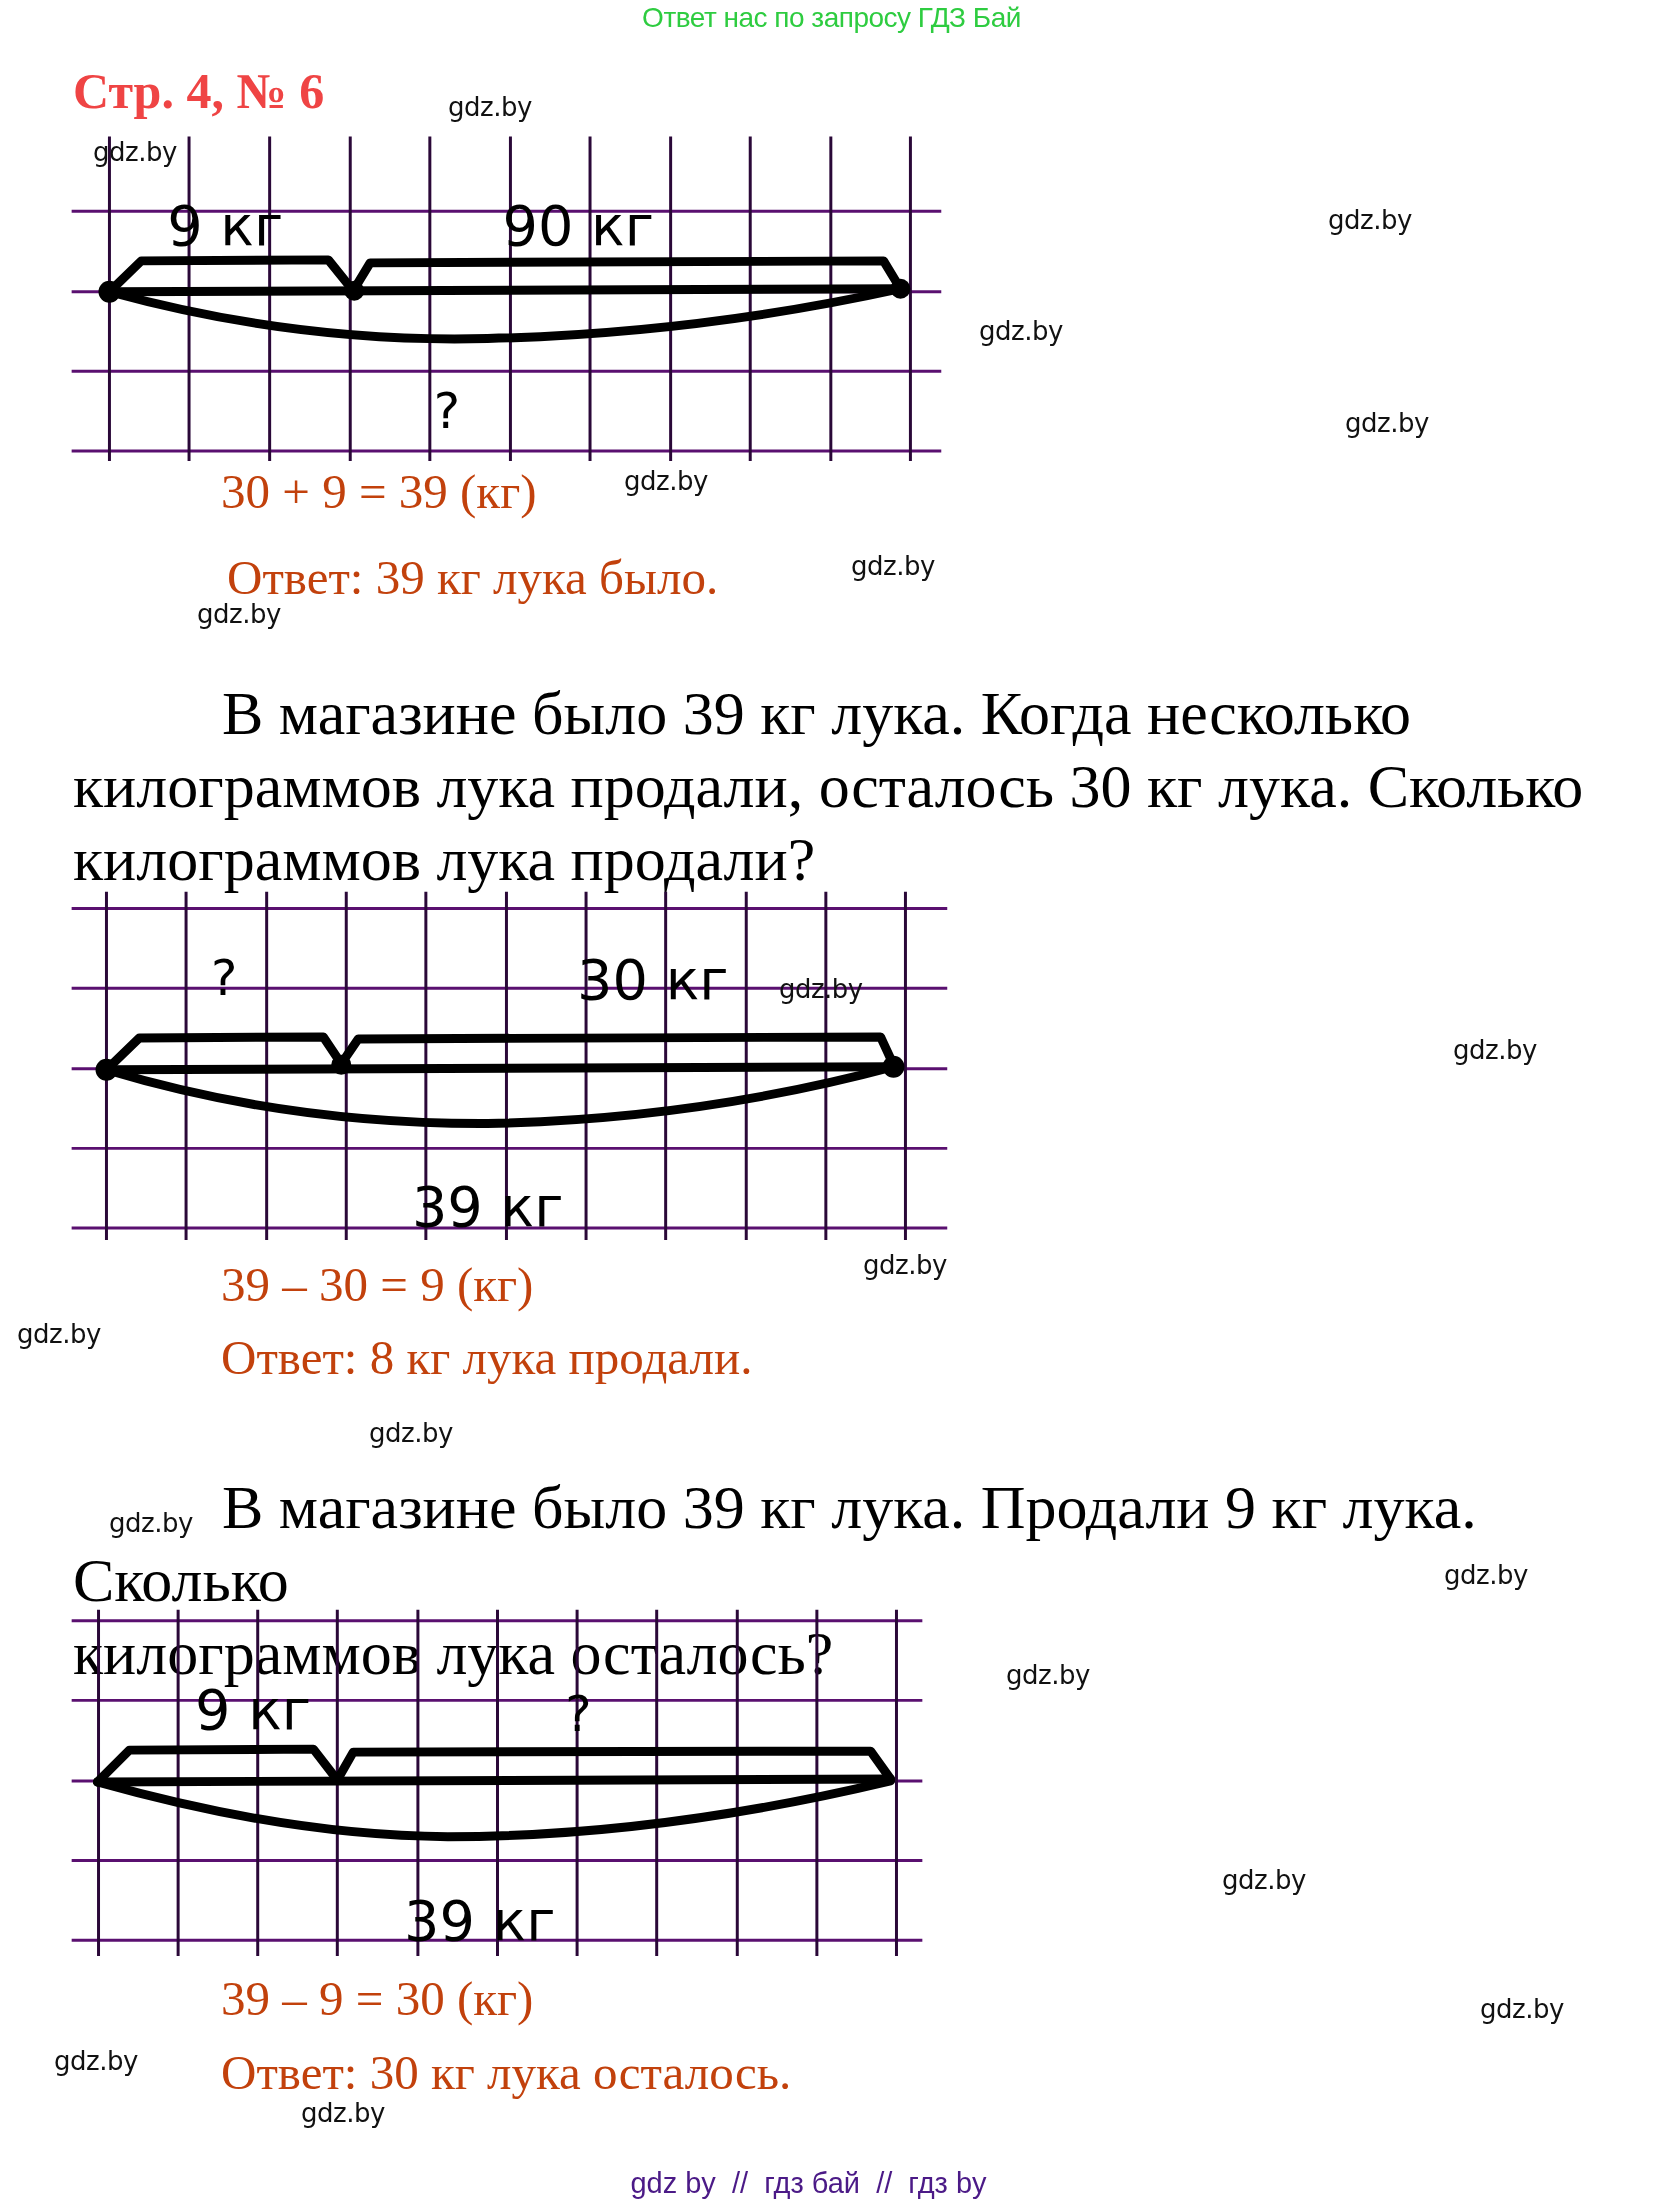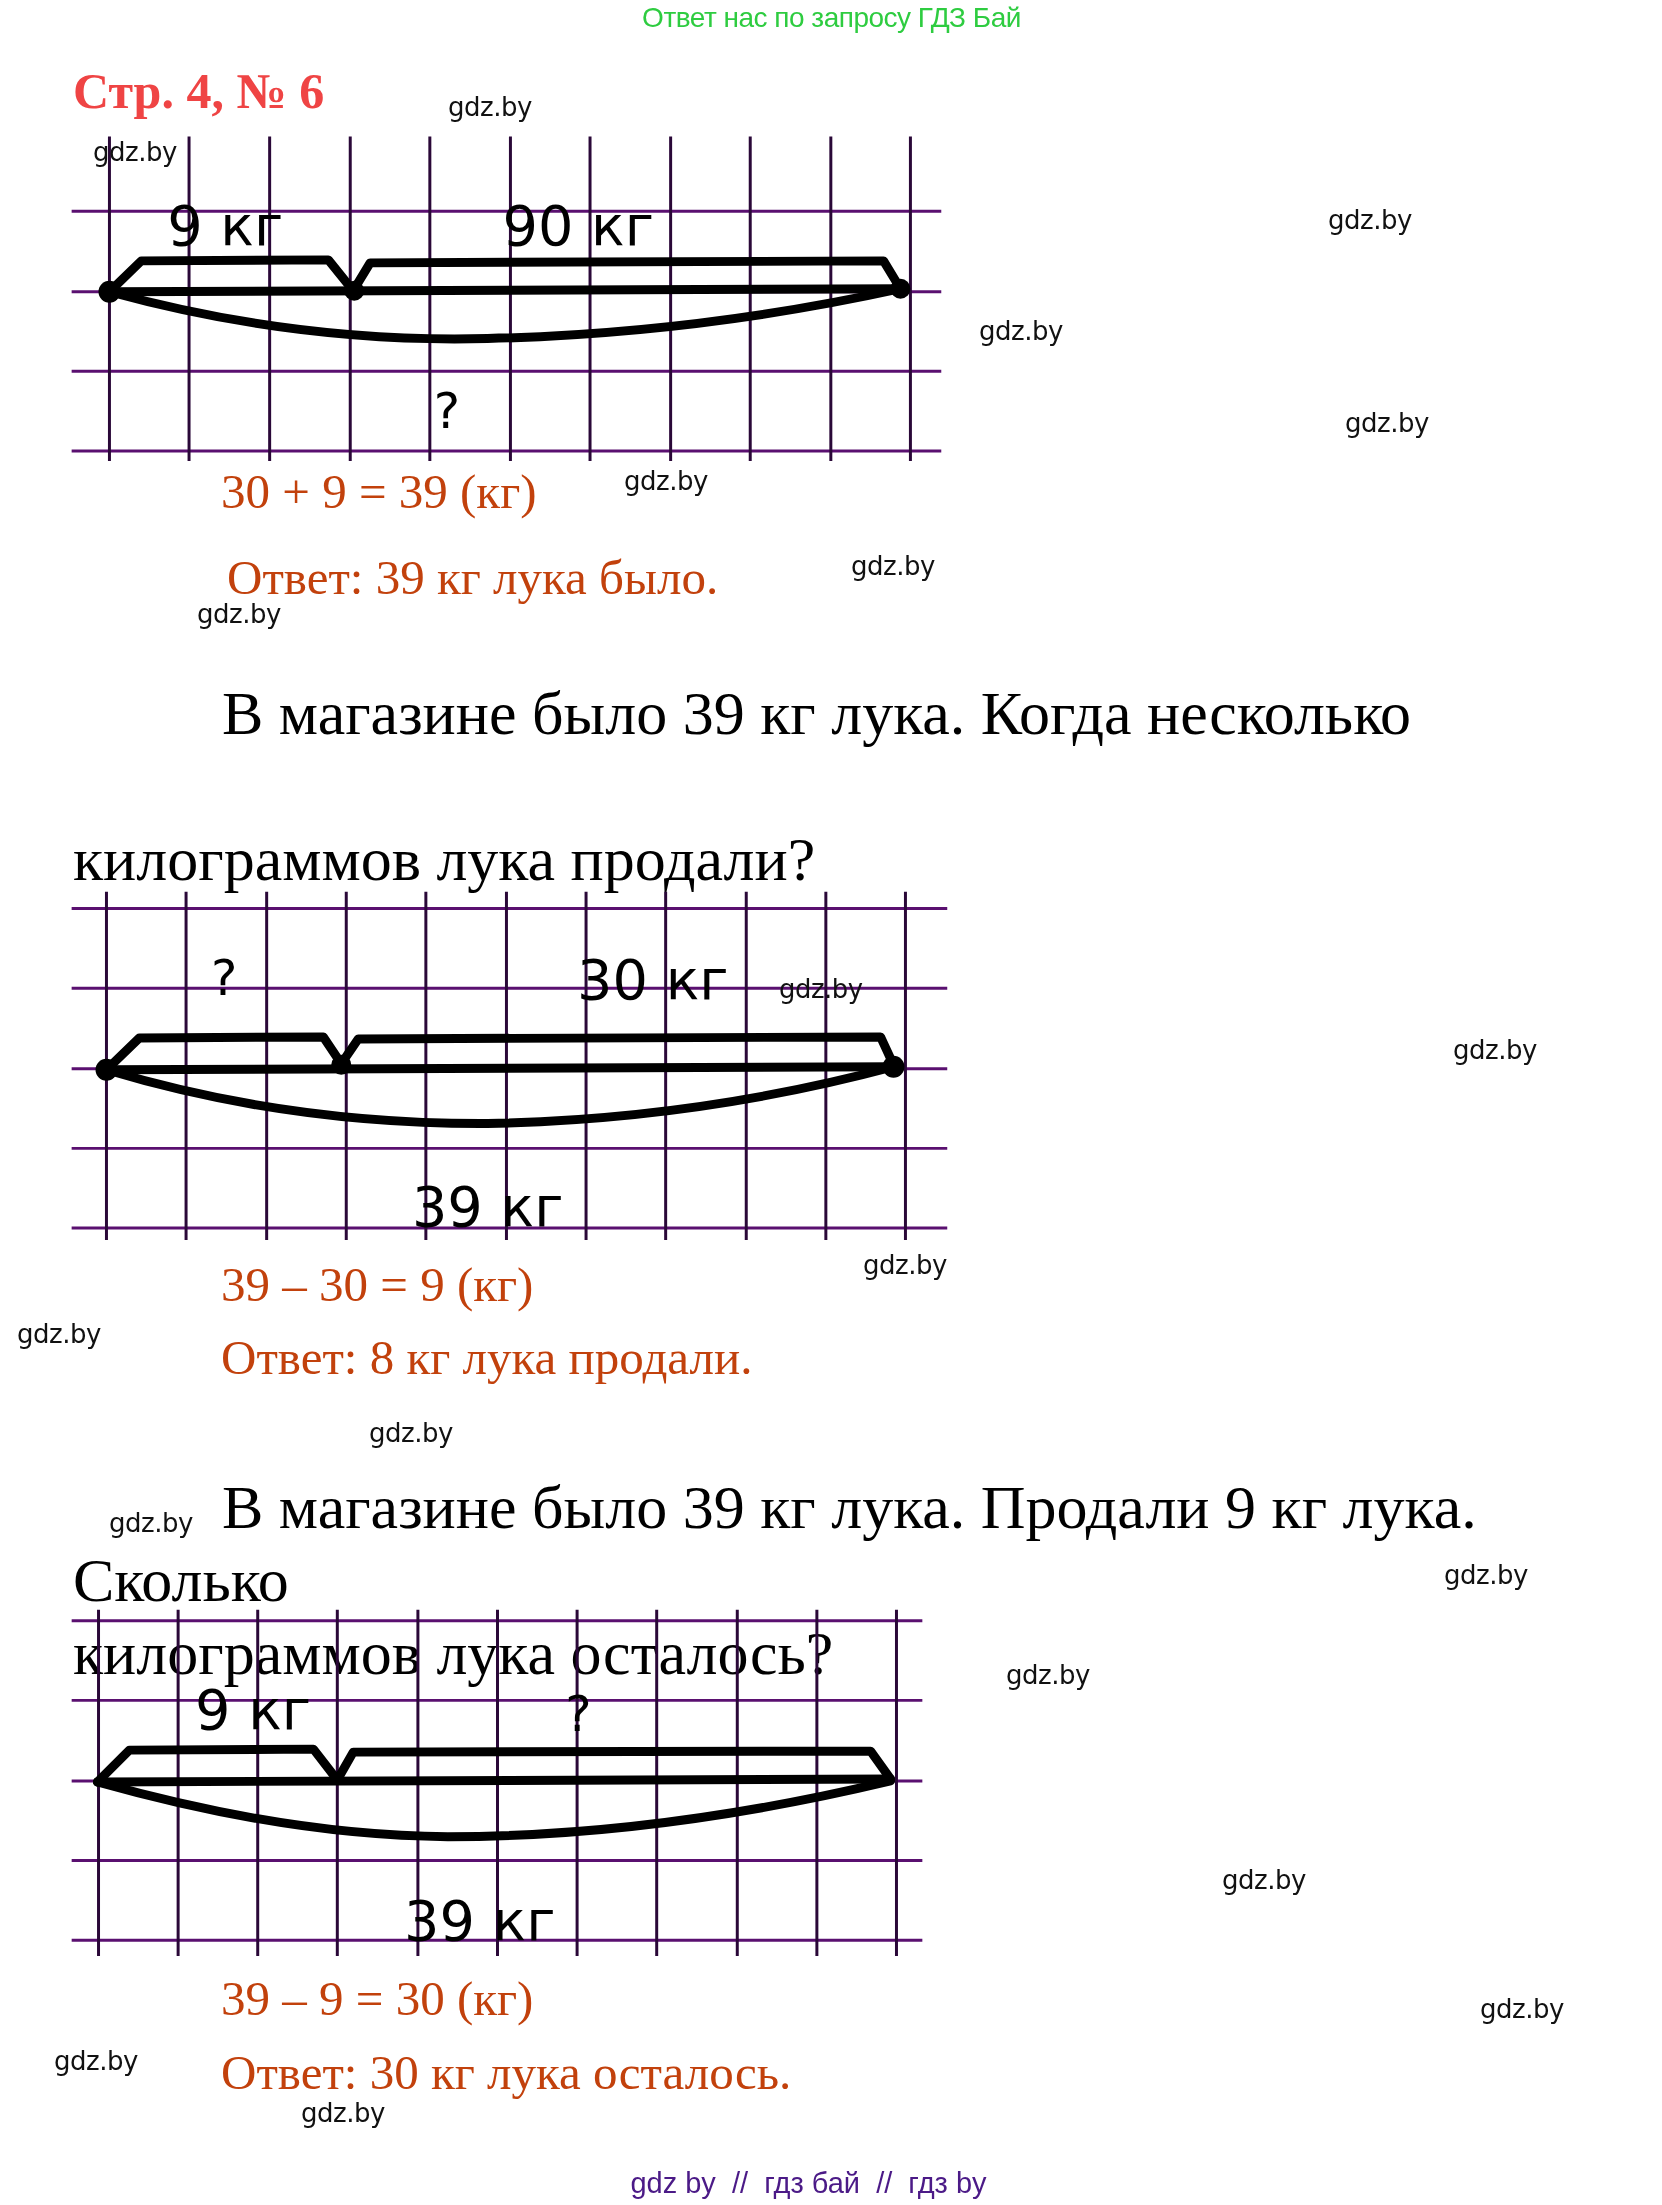--- a/index.html
+++ b/index.html
@@ -58,21 +58,21 @@
   <text class="hand" x="168" y="246">9 кг</text>
   <text class="hand" x="505" y="246">90 кг</text>
   <text class="hand" x="436" y="430" style="font-size:50px">?</text>
 </svg>
 
 <div class="abs serif" style="left:221px; top:463px;">30 + 9 = 39 (кг)</div>
 <div class="abs serif" style="left:227px; top:537px;margin-top:12px;">Ответ: 39 кг лука было.</div>
 
 <div class="abs para" style="top:677px;">
   <span class="indent"></span><span>В магазине было 39 кг лука. Когда несколько</span><br>
-  <br>
+  <span>килограммов лука продали, осталось 30 кг лука. Сколько</span><br>
   <span>килограммов лука продали?</span>
 </div>
 
 <svg class="diagram" style="top:0;" width="995" height="1254" viewBox="0 0 1000 1260">
   <g stroke-width="3">
     <g stroke="#5a1070">
       <line x1="72" y1="913" x2="952" y2="913"></line>
       <line x1="72" y1="993" x2="952" y2="993"></line>
       <line x1="72" y1="1074" x2="952" y2="1074"></line>
       <line x1="72" y1="1154" x2="952" y2="1154"></line>

